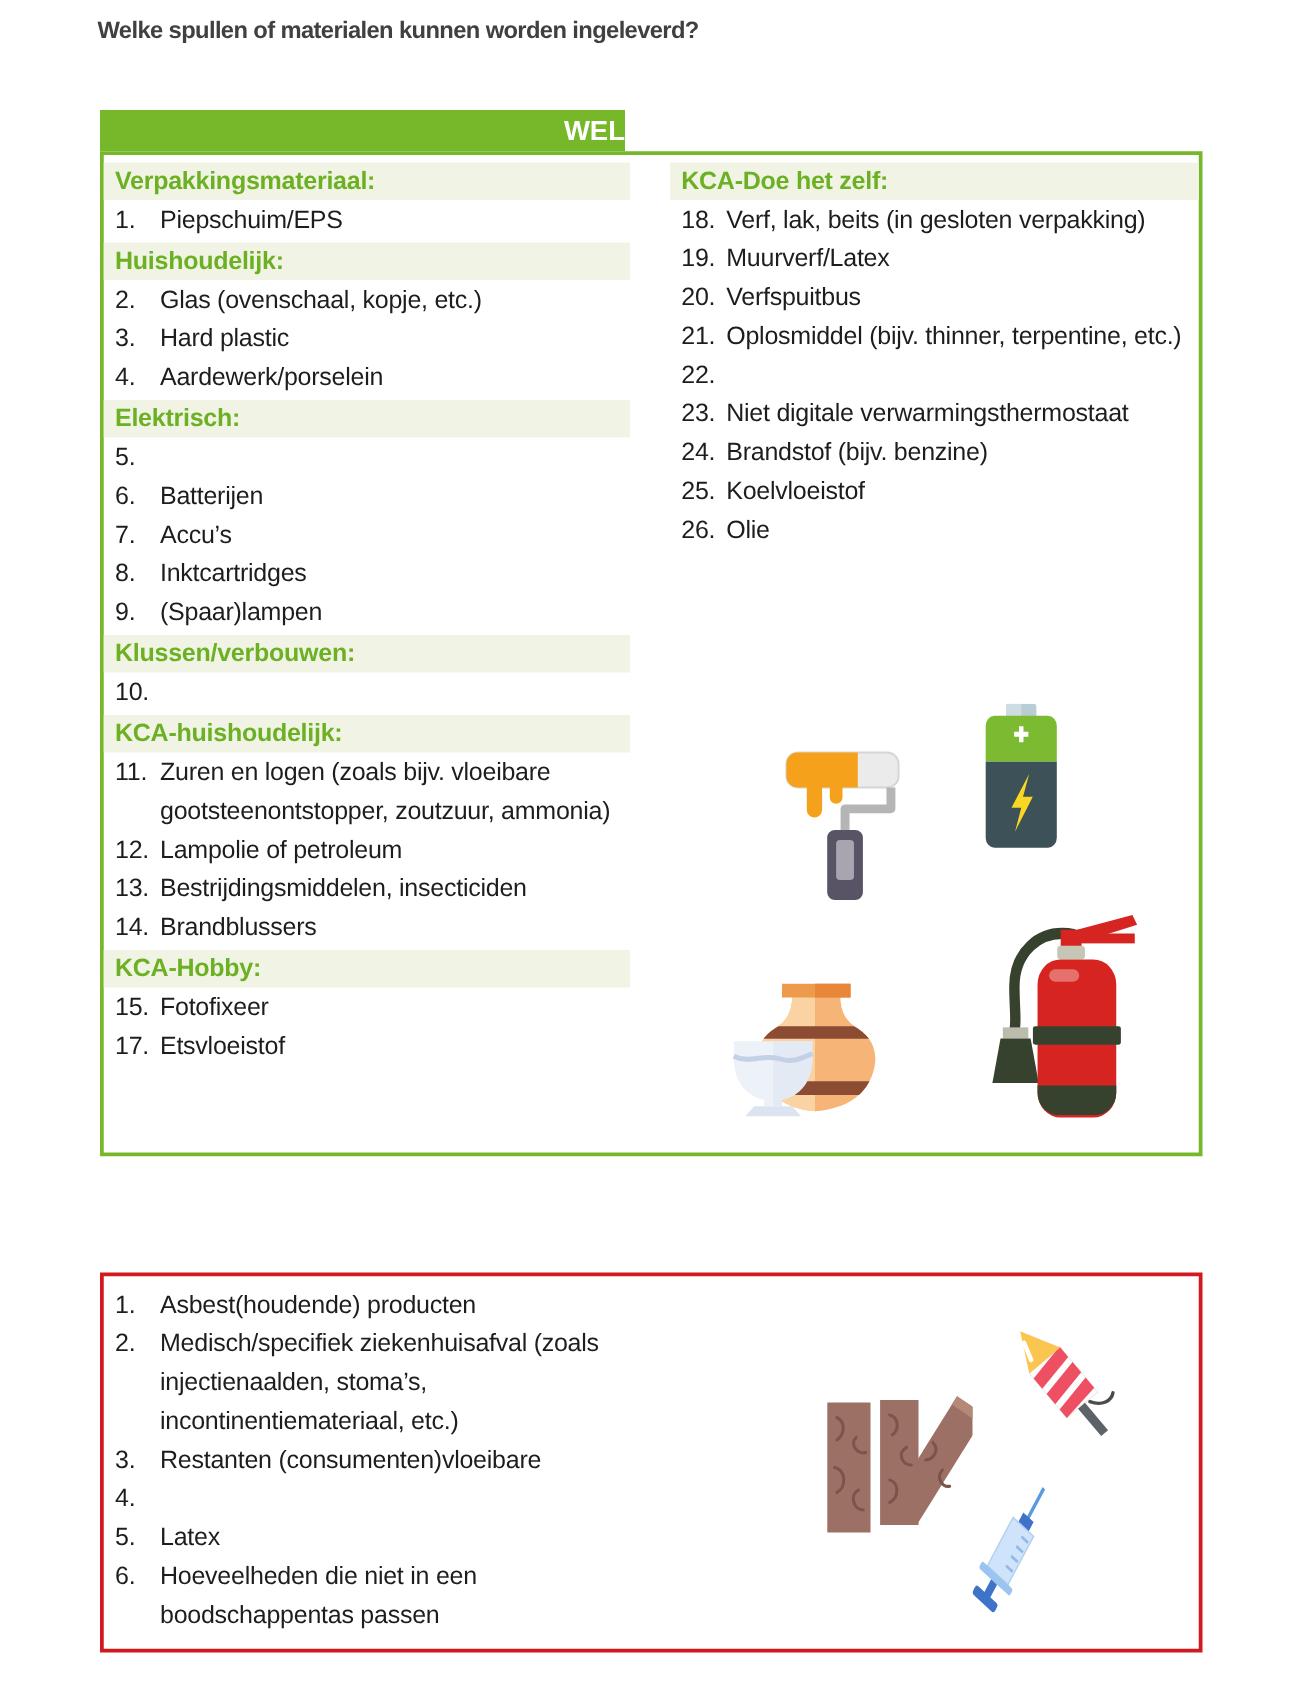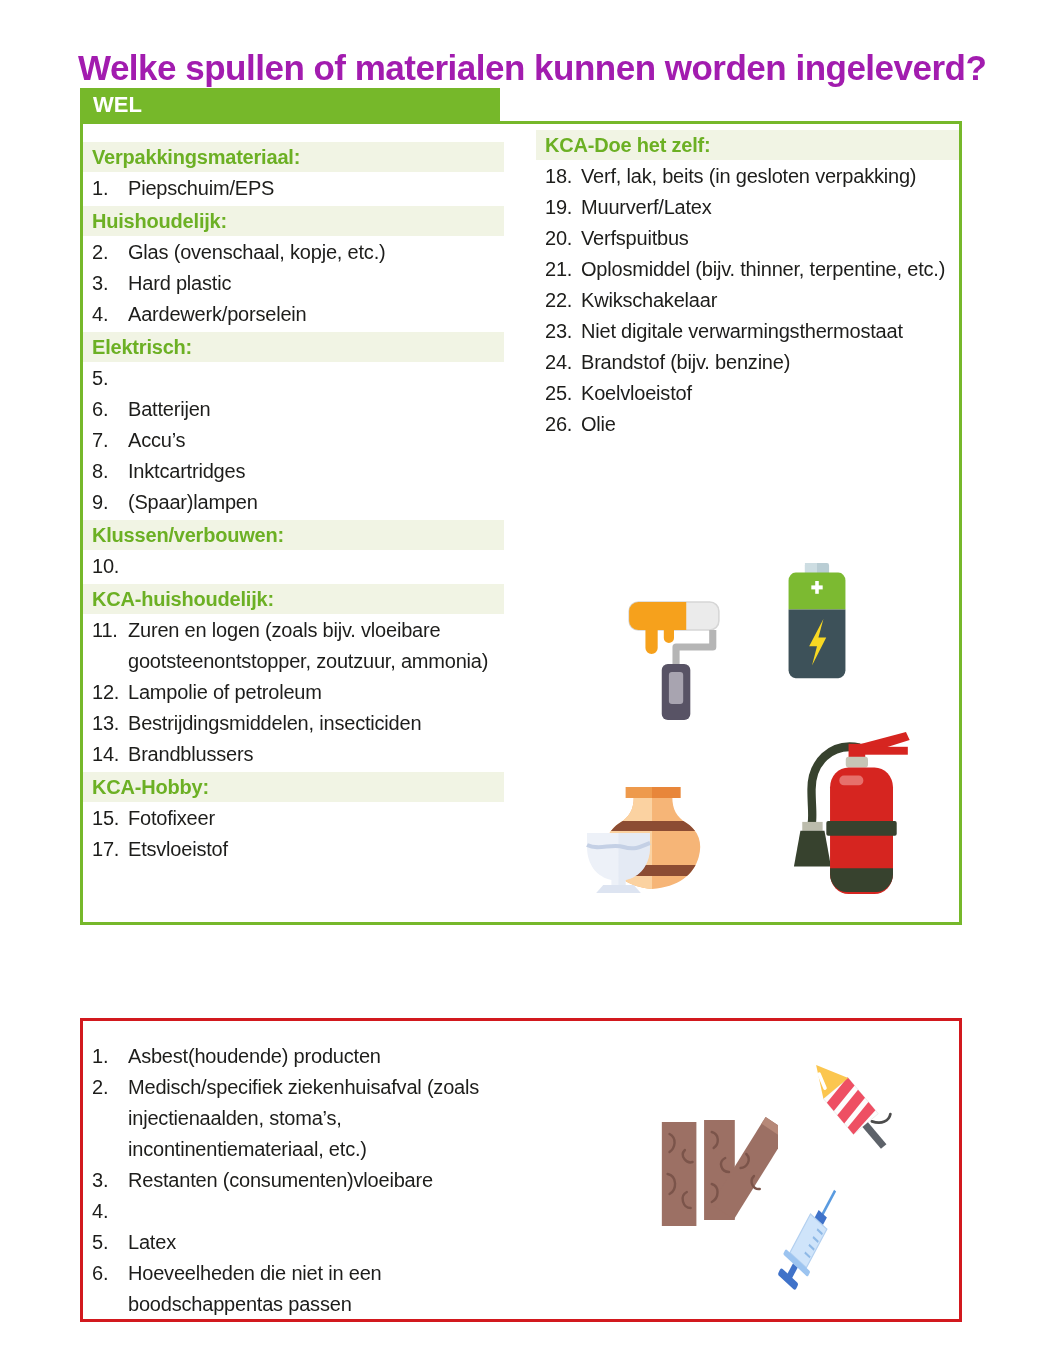--- a/index.html
+++ b/index.html
@@ -1,36 +1,36 @@
 <!DOCTYPE html>
 <html><head>
 <meta charset="utf-8">
 <style>
   html,body{margin:0;padding:0;}
   body{
     width:1043px;height:1353px;position:relative;background:#ffffff;
     font-family:"Liberation Sans", sans-serif;color:#1d1d1b;overflow:hidden;
   }
   .page-title{
-    position:absolute;left:78px;top:14px;font-size:35px;font-weight:bold;
-    color:#a21caf;letter-spacing:-0.5px;white-space:nowrap;margin-top:34px;
+    position:absolute;left:78px;top:14px;font-size:19px;font-weight:bold;
+    color:#404040;letter-spacing:-0.5px;white-space:nowrap;
   }
   .section-bar{
     position:absolute;left:80px;width:420px;height:33px;box-sizing:border-box;
     color:#ffffff;font-size:22px;font-weight:bold;line-height:33px;padding-left:13px;
   }
-  .wel-bar{top:88px;background:#76b82a;}
+  .wel-bar{top:88px;background:#76b82a;text-align:right;}
   .niet-bar{top:985px;background:#d2191e;margin-top:44px;}
   .section-box{
     position:absolute;left:80px;width:882px;box-sizing:border-box;background:#ffffff;
   }
   .wel-box{top:121px;height:804px;border:3px solid #76b82a;}
   .niet-box{top:1018px;height:304px;border:3px solid #d2191e;}
   .col{position:absolute;top:4px;}
-  .col-left{left:0;width:421px;margin-top:12px;}
+  .col-left{left:0;width:421px;}
   .col-right{left:453px;width:423px;}
   .niet-box .col-left{top:8px;}
   .cat{
     background:#f1f4e4;color:#6cb024;font-weight:bold;font-size:20px;
     height:30px;line-height:30px;padding-left:9px;margin:2px 0 1px 0;
     letter-spacing:-0.2px;
   }
   .item{
     display:flex;font-size:20px;line-height:31px;padding-left:9px;
     letter-spacing:-0.2px;box-sizing:border-box;
@@ -132,21 +132,20 @@
     <div class="item">
         <span class="num">20.</span>
         <span class="txt">Verfspuitbus</span>
       </div>
     <div class="item">
         <span class="num">21.</span>
         <span class="txt">Oplosmiddel (bijv. thinner, terpentine, etc.)</span>
       </div>
     <div class="item">
         <span class="num">22.</span>
-        <span class="txt">Kwikschakelaar</span>
       </div>
     <div class="item">
         <span class="num">23.</span>
         <span class="txt">Niet digitale verwarmingsthermostaat</span>
       </div>
     <div class="item">
         <span class="num">24.</span>
         <span class="txt">Brandstof (bijv. benzine)</span>
       </div>
     <div class="item">

